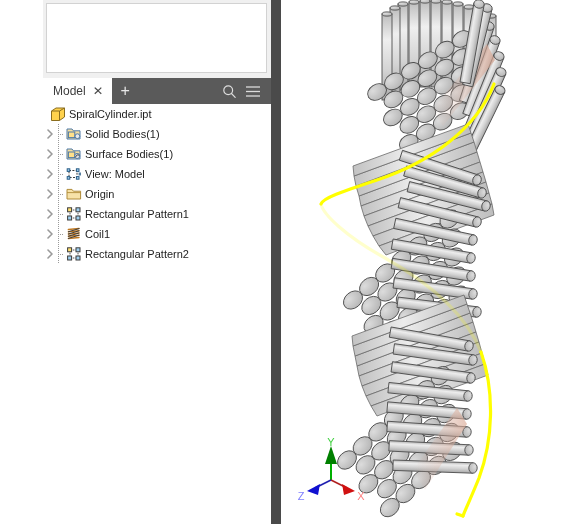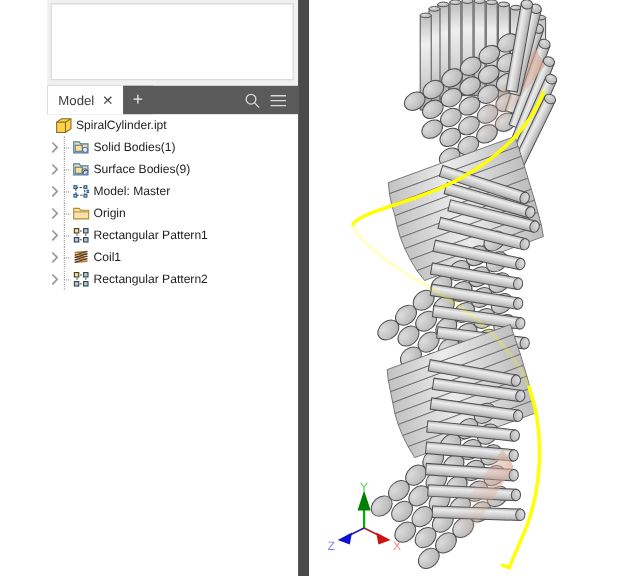--- a/index.html
+++ b/index.html
@@ -240,42 +240,42 @@
         </div>
         <div class="connector"></div>
         <div class="node-icon">
           <svg width="16" height="14" viewBox="0 0 16 14">
             <path d="M1,2 L6,2 L7.4,3.8 L14,3.8 L14,12 L1,12 Z" fill="#f5dfa0" stroke="#4f7aa8" stroke-width="1"></path>
             <rect x="2.4" y="5" width="6.4" height="5.6" fill="#ffe08a" stroke="#4f7aa8" stroke-width="1"></rect>
             <circle cx="11.2" cy="9" r="2.6" fill="#dcdcdc" stroke="#4f7aa8" stroke-width="1"></circle>
             <path d="M9.1,10.4 Q11.2,6.4 13.4,8.2" fill="none" stroke="#4f4f4f" stroke-width="1"></path>
           </svg>
         </div>
-        <span class="node-label">Surface Bodies(9)</span>
+        <span class="node-label">Surface Bodies(1)</span>
       </div>
 
       <div class="tree-row child">
         <div class="expander">
           <svg width="8" height="10" viewBox="0 0 8 10">
               <polyline points="2,1 6,5 2,9" fill="none" stroke="#9a9a9a" stroke-width="1.6" stroke-linecap="round" stroke-linejoin="round"></polyline>
             </svg>
         </div>
         <div class="connector"></div>
         <div class="node-icon">
           <svg width="16" height="14" viewBox="0 0 16 14">
             <rect x="3" y="3.5" width="8" height="7" fill="none" stroke="#3c3c3c" stroke-width="1" stroke-dasharray="2,1.4"></rect>
             <rect x="1.2" y="1.8" width="2.6" height="2.6" fill="#9fd0f0" stroke="#2a5d86" stroke-width="1"></rect>
             <rect x="1.2" y="9.6" width="2.6" height="2.6" fill="#9fd0f0" stroke="#2a5d86" stroke-width="1"></rect>
             <rect x="10.4" y="1.8" width="2.6" height="2.6" fill="#9fd0f0" stroke="#2a5d86" stroke-width="1"></rect>
             <rect x="10.4" y="9.6" width="2.6" height="2.6" fill="#9fd0f0" stroke="#2a5d86" stroke-width="1"></rect>
             <line x1="12.6" y1="6.2" x2="15" y2="6.2" stroke="#2a5d86" stroke-width="1.2"></line>
             <line x1="12.6" y1="7.8" x2="15" y2="7.8" stroke="#2a5d86" stroke-width="1.2"></line>
           </svg>
         </div>
-        <span class="node-label">Model: Master</span>
+        <span class="node-label">View: Model</span>
       </div>
 
       <div class="tree-row child">
         <div class="expander">
           <svg width="8" height="10" viewBox="0 0 8 10">
               <polyline points="2,1 6,5 2,9" fill="none" stroke="#9a9a9a" stroke-width="1.6" stroke-linecap="round" stroke-linejoin="round"></polyline>
             </svg>
         </div>
         <div class="connector"></div>
         <div class="node-icon">

